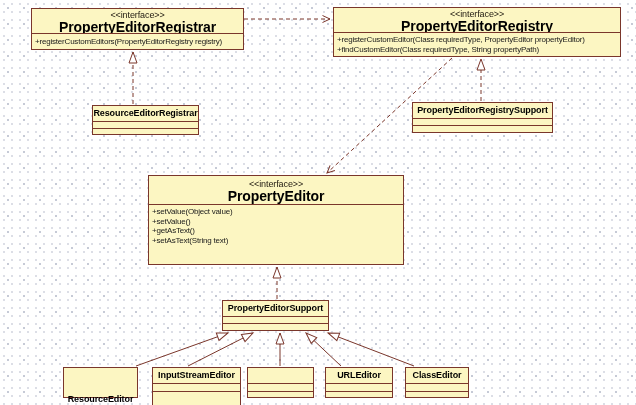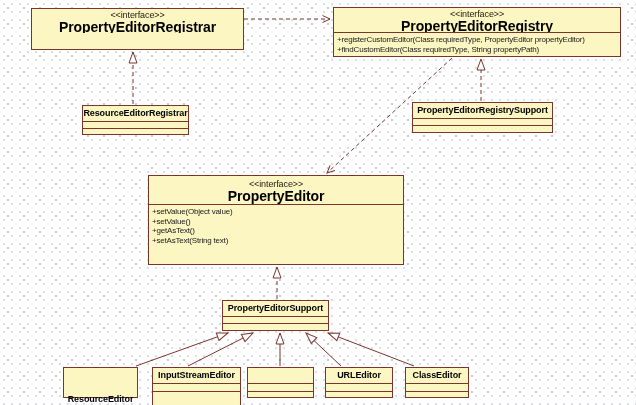--- a/index.html
+++ b/index.html
@@ -67,34 +67,37 @@
     <line class="rel" x1="280" y1="366" x2="280" y2="333" marker-end="url(#tri)"></line>
     <line class="rel" x1="341" y1="366" x2="306" y2="333" marker-end="url(#tri)"></line>
     <line class="rel" x1="414" y1="366" x2="328" y2="333" marker-end="url(#tri)"></line>
   </svg>
 
   <div class="box" style="left:31px;top:8px;width:213px;height:42px;">
     <div class="head" style="height:24px;padding-top:1px;">
       <div class="stereo">&lt;&lt;interface&gt;&gt;</div>
       <div class="cname">PropertyEditorRegistrar</div>
     </div>
+    <div class="methods" style="height:16px;padding-top:3px;">
+        <div class="method">+registerCustomEditors(PropertyEditorRegistry registry)</div>
+      </div>
   </div>
 
   <div class="box" style="left:333px;top:7px;width:288px;height:50px;">
     <div class="head" style="height:24px;padding-top:1px;">
       <div class="stereo">&lt;&lt;interface&gt;&gt;</div>
       <div class="cname">PropertyEditorRegistry</div>
     </div>
     <div class="methods" style="height:24px;">
         <div class="method">+registerCustomEditor(Class requiredType, PropertyEditor propertyEditor)</div>
         <div class="method">+findCustomEditor(Class requiredType, String propertyPath)</div>
       </div>
   </div>
 
-  <div class="box" style="left:82px;top:105px;width:107px;height:30px;">
+  <div class="box" style="left:92px;top:105px;width:107px;height:30px;">
     <div class="head" style="height:15px;padding-top:1px;">
       <div class="cname small">ResourceEditorRegistrar</div>
     </div>
     <div class="comp" style="height:7px;"></div>
     <div class="comp" style="height:7px;"></div>
   </div>
 
   <div class="box" style="left:412px;top:102px;width:141px;height:31px;">
     <div class="head" style="height:15px;padding-top:1px;">
       <div class="cname small">PropertyEditorRegistrySupport</div>

